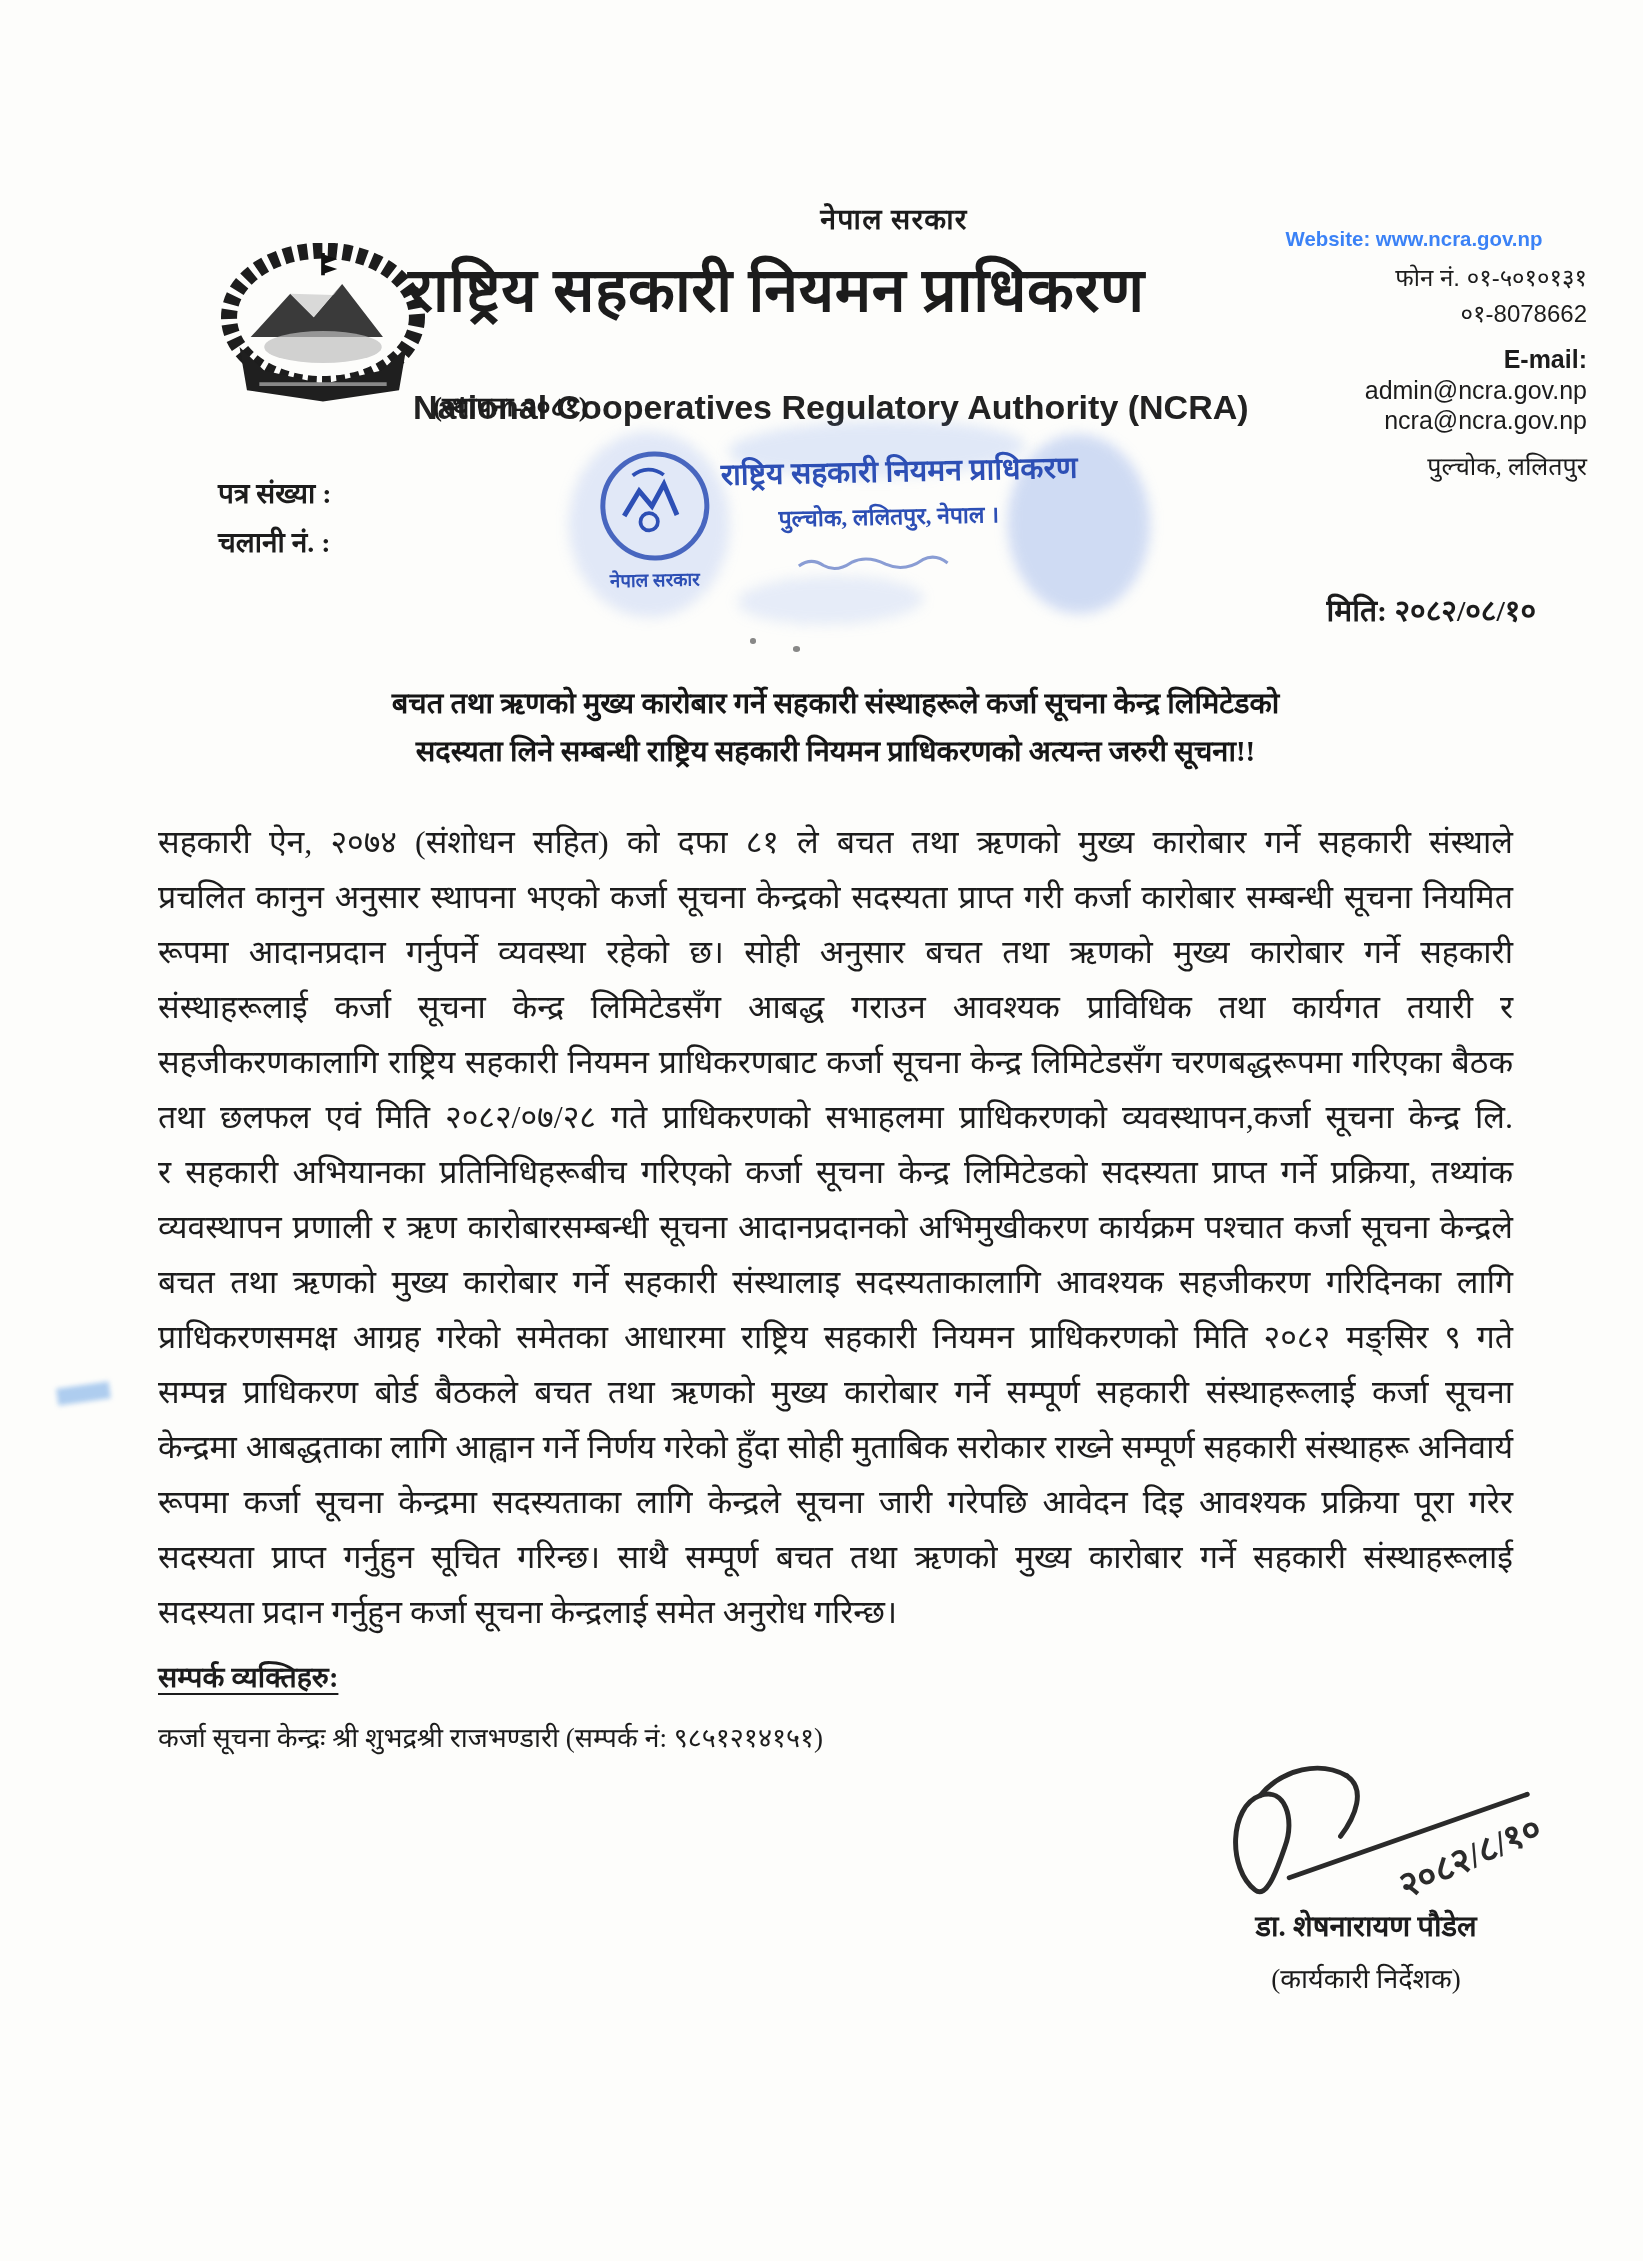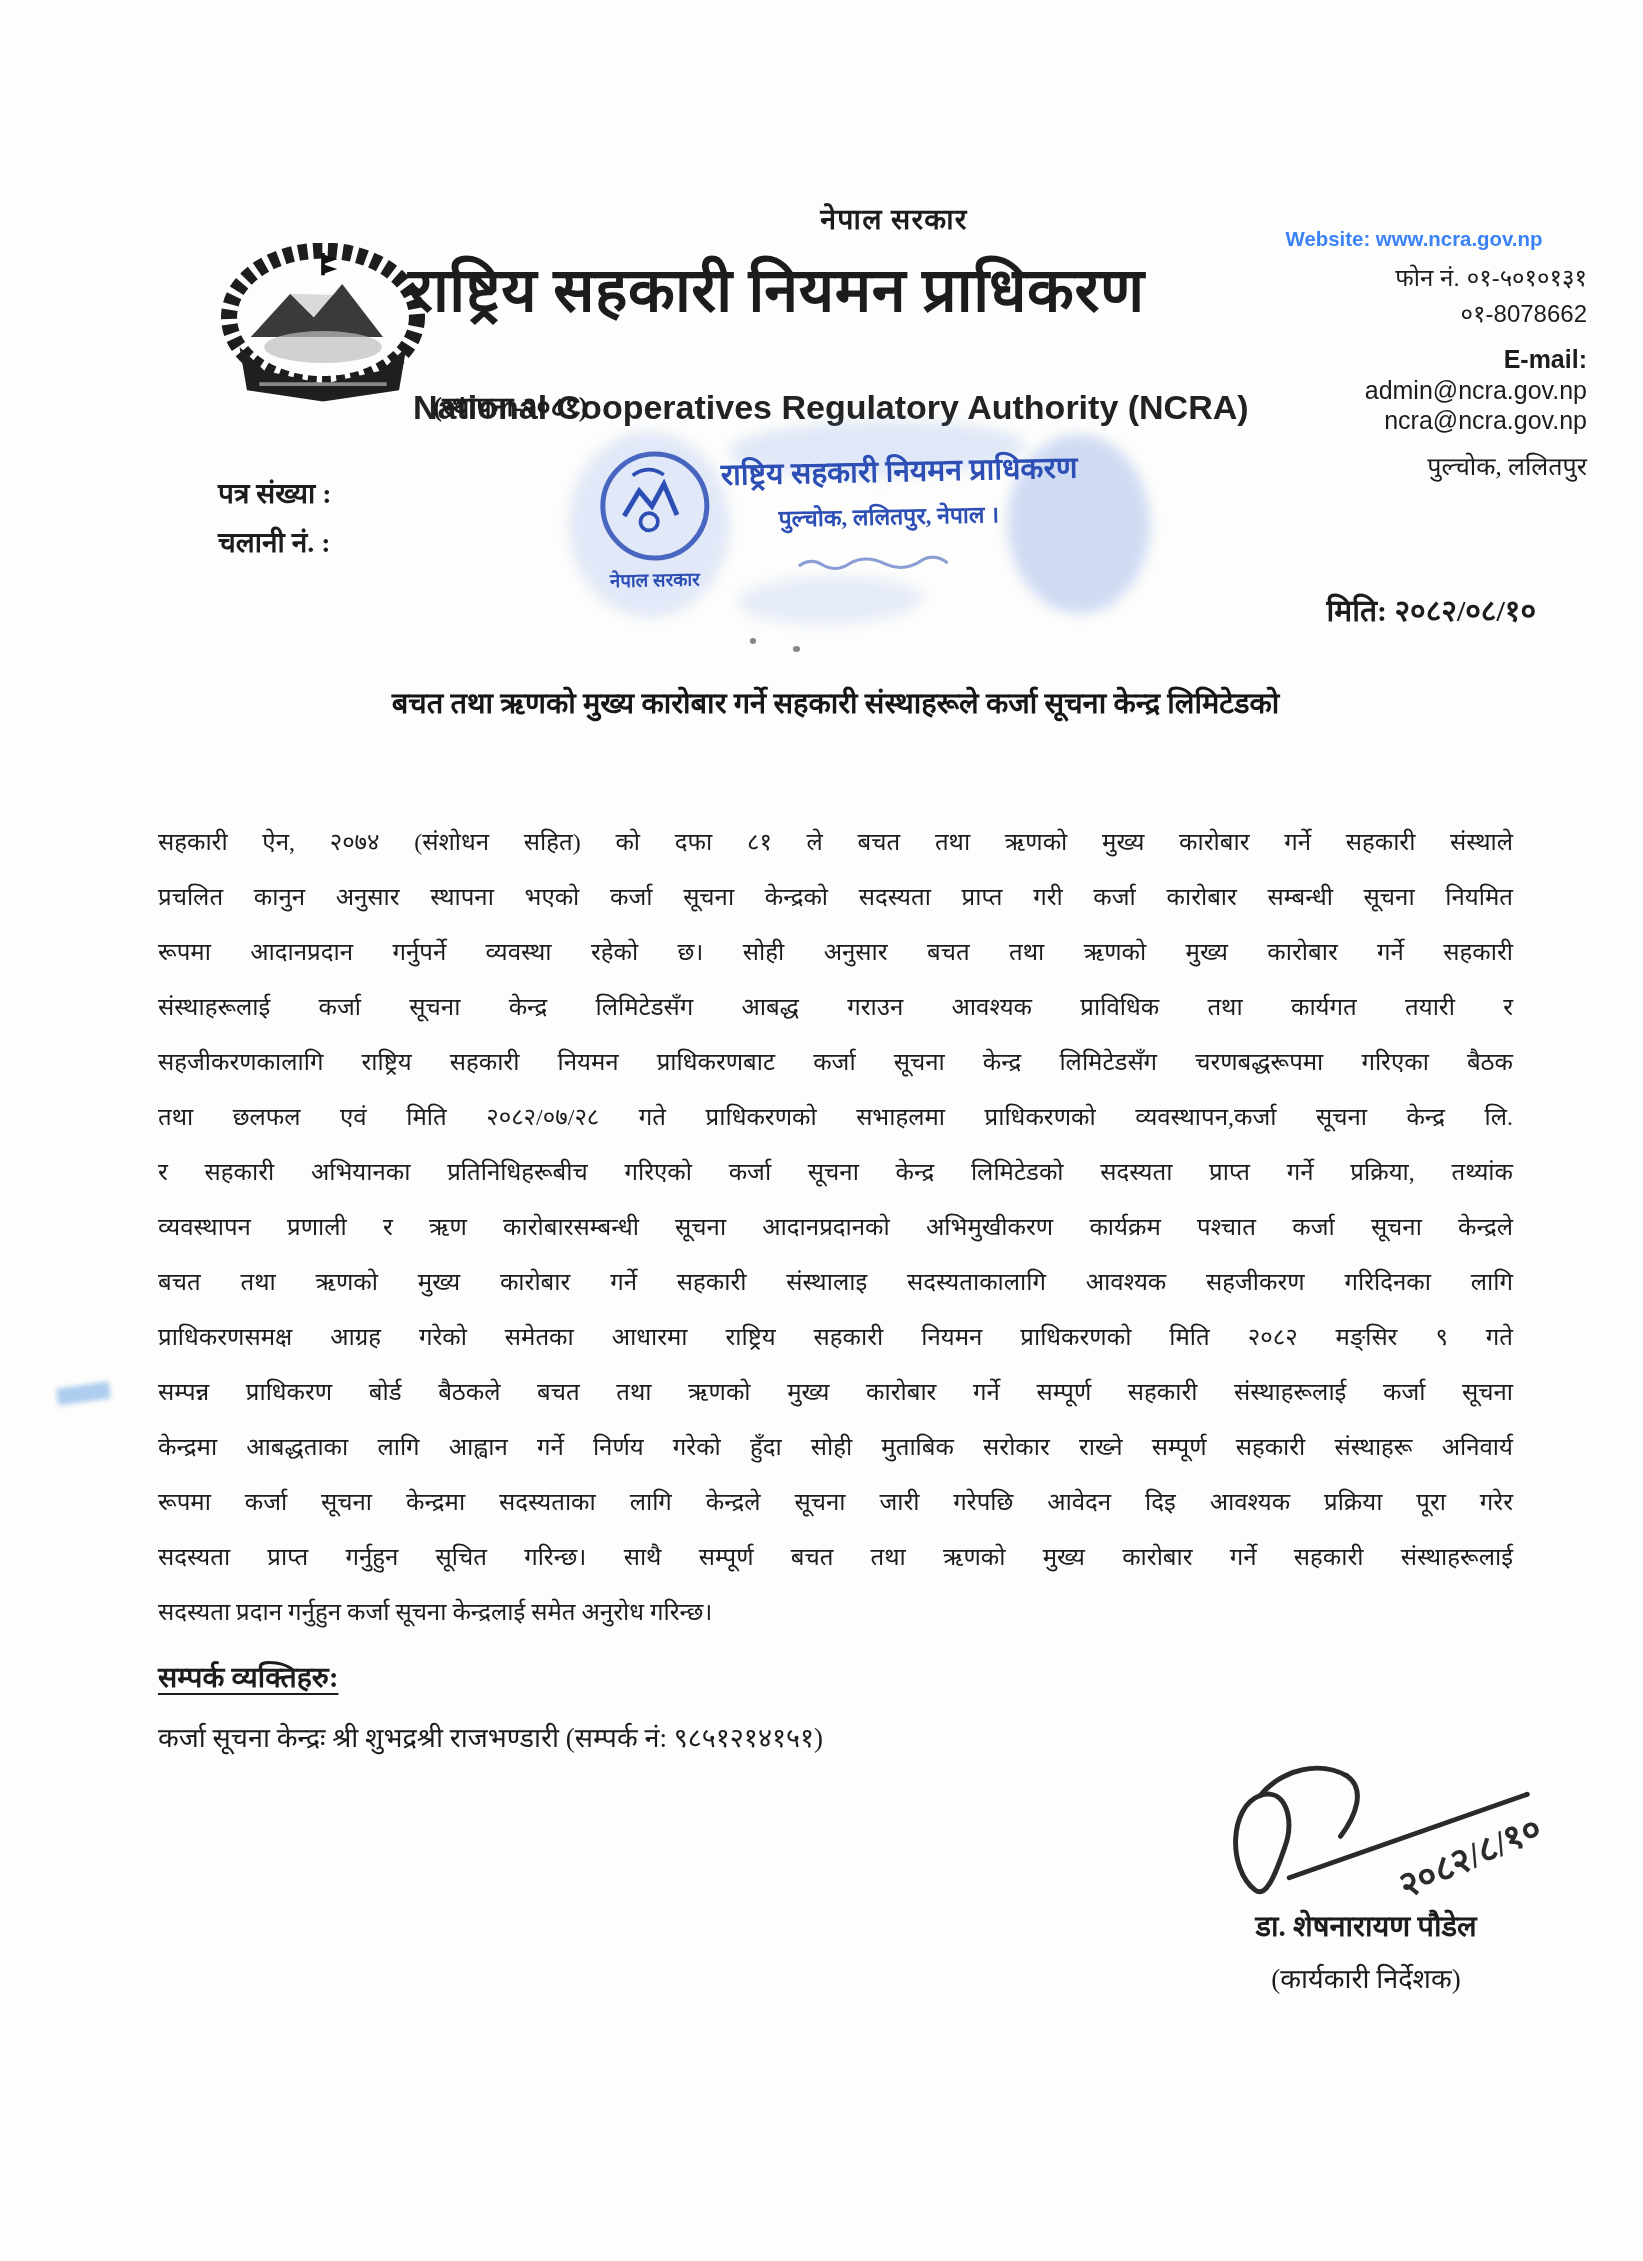--- a/index.html
+++ b/index.html
@@ -67,21 +67,21 @@
   .stamp-squiggle{position:absolute;left:217px;top:116px;width:186px;opacity:.55;}
 
   
   .date-line{right:108px;top:589px;font-size:30px;font-weight:600;}
 
   
   .subject{left:158px;top:679px;width:1355px;text-align:center;
     font-size:29px;font-weight:800;line-height:48px;color:#161616;}
 
   
-  .body-text{left:158px;top:815px;width:1355px;font-size:24px;}
+  .body-text{left:158px;top:815px;width:1355px;font-size:32px;}
   .body-line{
     height:55px;line-height:55px;white-space:normal;
     text-align:justify;text-align-last:justify;
     font-weight:500;
   }
   .body-line:last-child{text-align-last:left;}
 
   
   .contacts{left:158px;top:1657px;width:1355px;}
   .contacts-heading{font-size:28.5px;font-weight:800;text-decoration:underline;
@@ -162,20 +162,21 @@
     <path d="M10,25 q20,-14 40,0 q20,12 45,-4 q25,-12 55,4 q30,14 60,-6 q20,-10 40,6" fill="none" stroke="#2d4fb5" stroke-width="5"></path>
   </svg>
 </div>
 
 <div class="abs date-line">मिति: २०८२/०८/१०</div>
 <div class="abs dot1"></div>
 <div class="abs dot2"></div>
 
 <div class="abs subject">
   <div>बचत तथा ऋणको मुख्य कारोबार गर्ने सहकारी संस्थाहरूले कर्जा सूचना केन्द्र लिमिटेडको</div>
+  <div>सदस्यता लिने सम्बन्धी राष्ट्रिय सहकारी नियमन प्राधिकरणको अत्यन्त जरुरी सूचना!!</div>
 </div>
 
 <div class="abs body-text">
     <div class="body-line">सहकारी ऐन, २०७४ (संशोधन सहित) को दफा ८१ ले बचत तथा ऋणको मुख्य कारोबार गर्ने सहकारी संस्थाले</div>
     <div class="body-line">प्रचलित कानुन अनुसार स्थापना भएको कर्जा सूचना केन्द्रको सदस्यता प्राप्त गरी कर्जा कारोबार सम्बन्धी सूचना नियमित</div>
     <div class="body-line">रूपमा आदानप्रदान गर्नुपर्ने व्यवस्था रहेको छ। सोही अनुसार बचत तथा ऋणको मुख्य कारोबार गर्ने सहकारी</div>
     <div class="body-line">संस्थाहरूलाई कर्जा सूचना केन्द्र लिमिटेडसँग आबद्ध गराउन आवश्यक प्राविधिक तथा कार्यगत तयारी र</div>
     <div class="body-line">सहजीकरणकालागि राष्ट्रिय सहकारी नियमन प्राधिकरणबाट कर्जा सूचना केन्द्र लिमिटेडसँग चरणबद्धरूपमा गरिएका बैठक</div>
     <div class="body-line">तथा छलफल एवं मिति २०८२/०७/२८ गते प्राधिकरणको सभाहलमा प्राधिकरणको व्यवस्थापन,कर्जा सूचना केन्द्र लि.</div>
     <div class="body-line">र सहकारी अभियानका प्रतिनिधिहरूबीच गरिएको कर्जा सूचना केन्द्र लिमिटेडको सदस्यता प्राप्त गर्ने प्रक्रिया, तथ्यांक</div>

